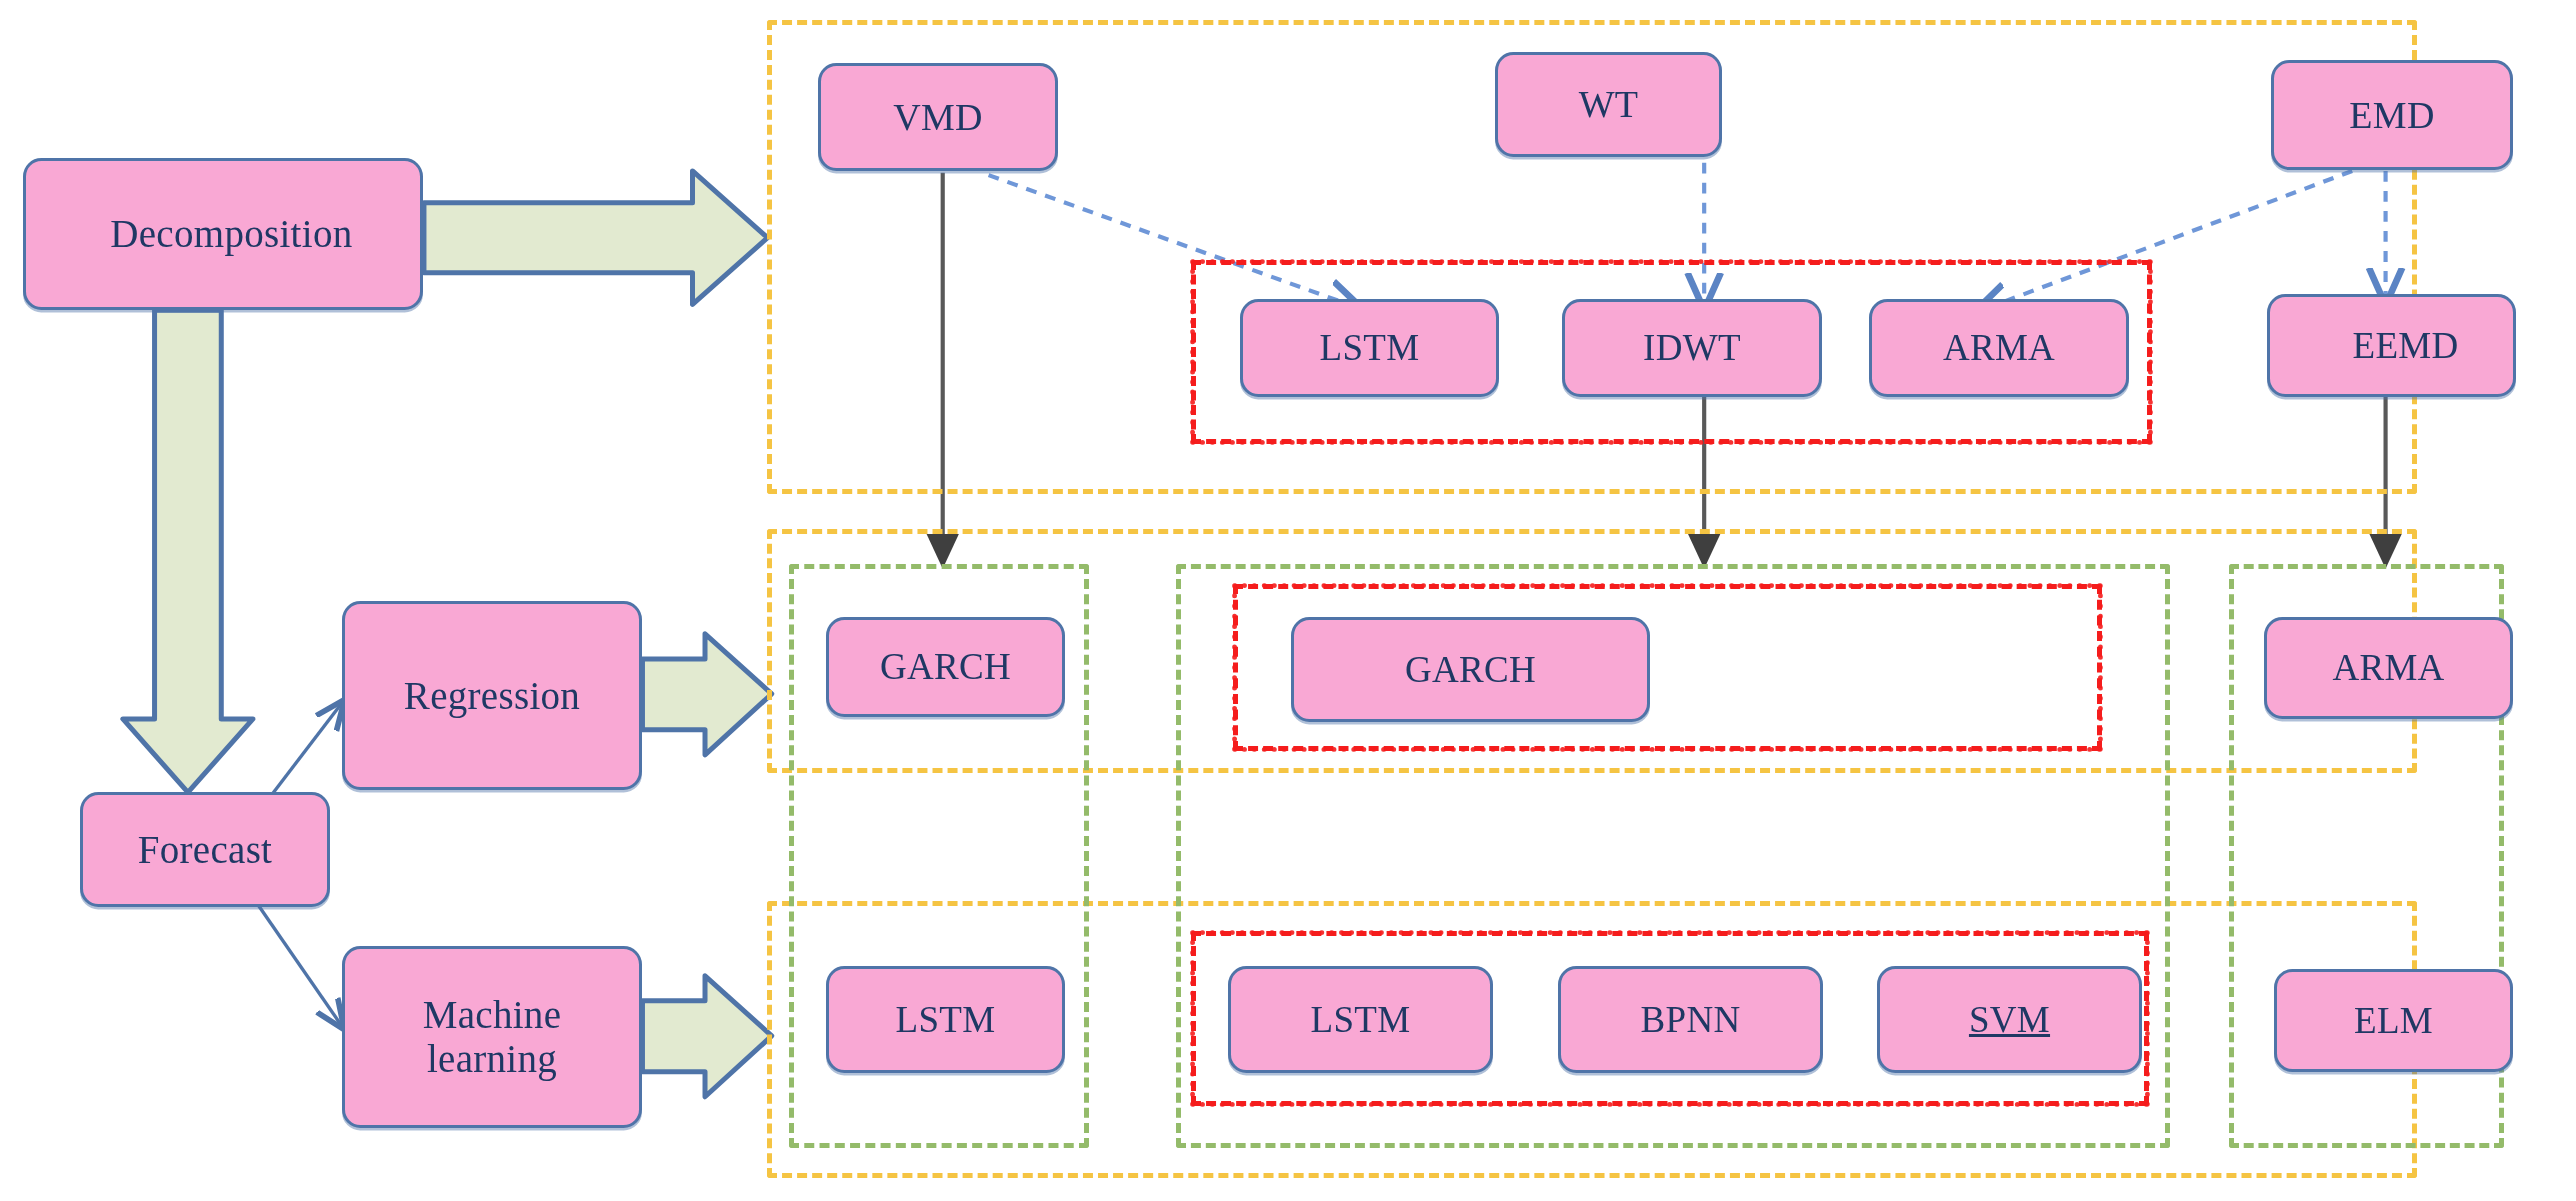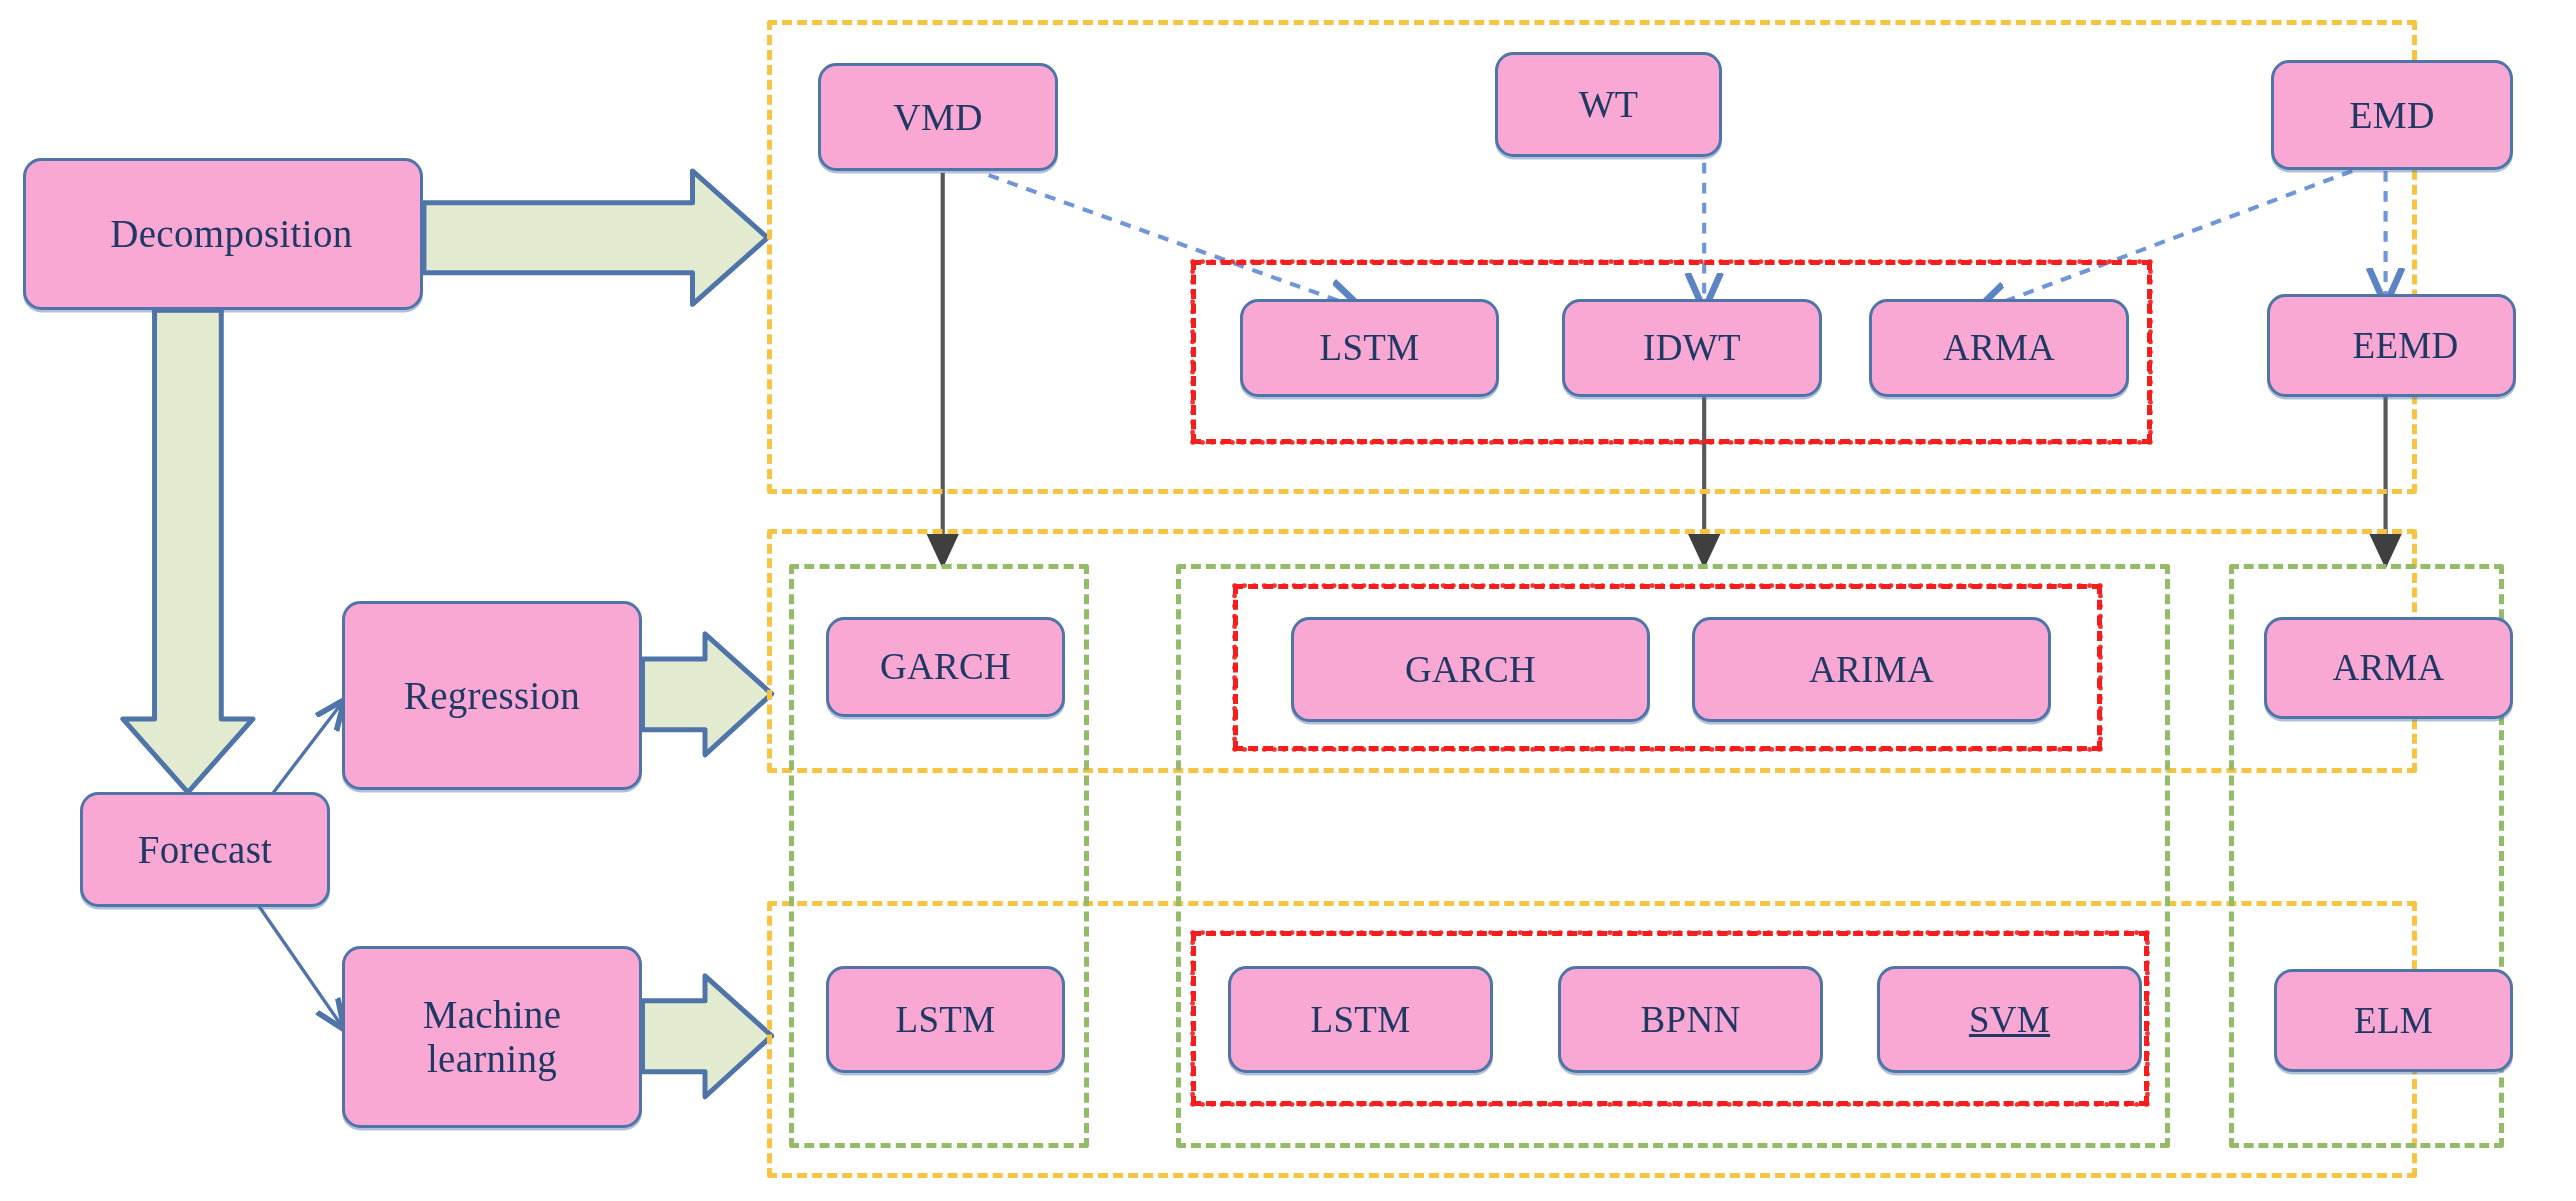--- a/index.html
+++ b/index.html
@@ -148,23 +148,20 @@
   <div class="node small" style="left:2267px;top:294px;width:249px;height:103px;padding-left:28px;">
     <span>EEMD</span>
   </div>
 
   <div class="node small" style="left:826px;top:617px;width:239px;height:100px;">
     <span>GARCH</span>
   </div>
   <div class="node small" style="left:1291px;top:617px;width:359px;height:105px;">
     <span>GARCH</span>
   </div>
-  <div class="node small" style="left:1692px;top:617px;width:359px;height:105px;">
-    <span>ARIMA</span>
-  </div>
   <div class="node small" style="left:2264px;top:617px;width:249px;height:102px;">
     <span>ARMA</span>
   </div>
 
   <div class="node small" style="left:826px;top:966px;width:239px;height:107px;">
     <span>LSTM</span>
   </div>
   <div class="node small" style="left:1228px;top:966px;width:265px;height:107px;">
     <span>LSTM</span>
   </div>

